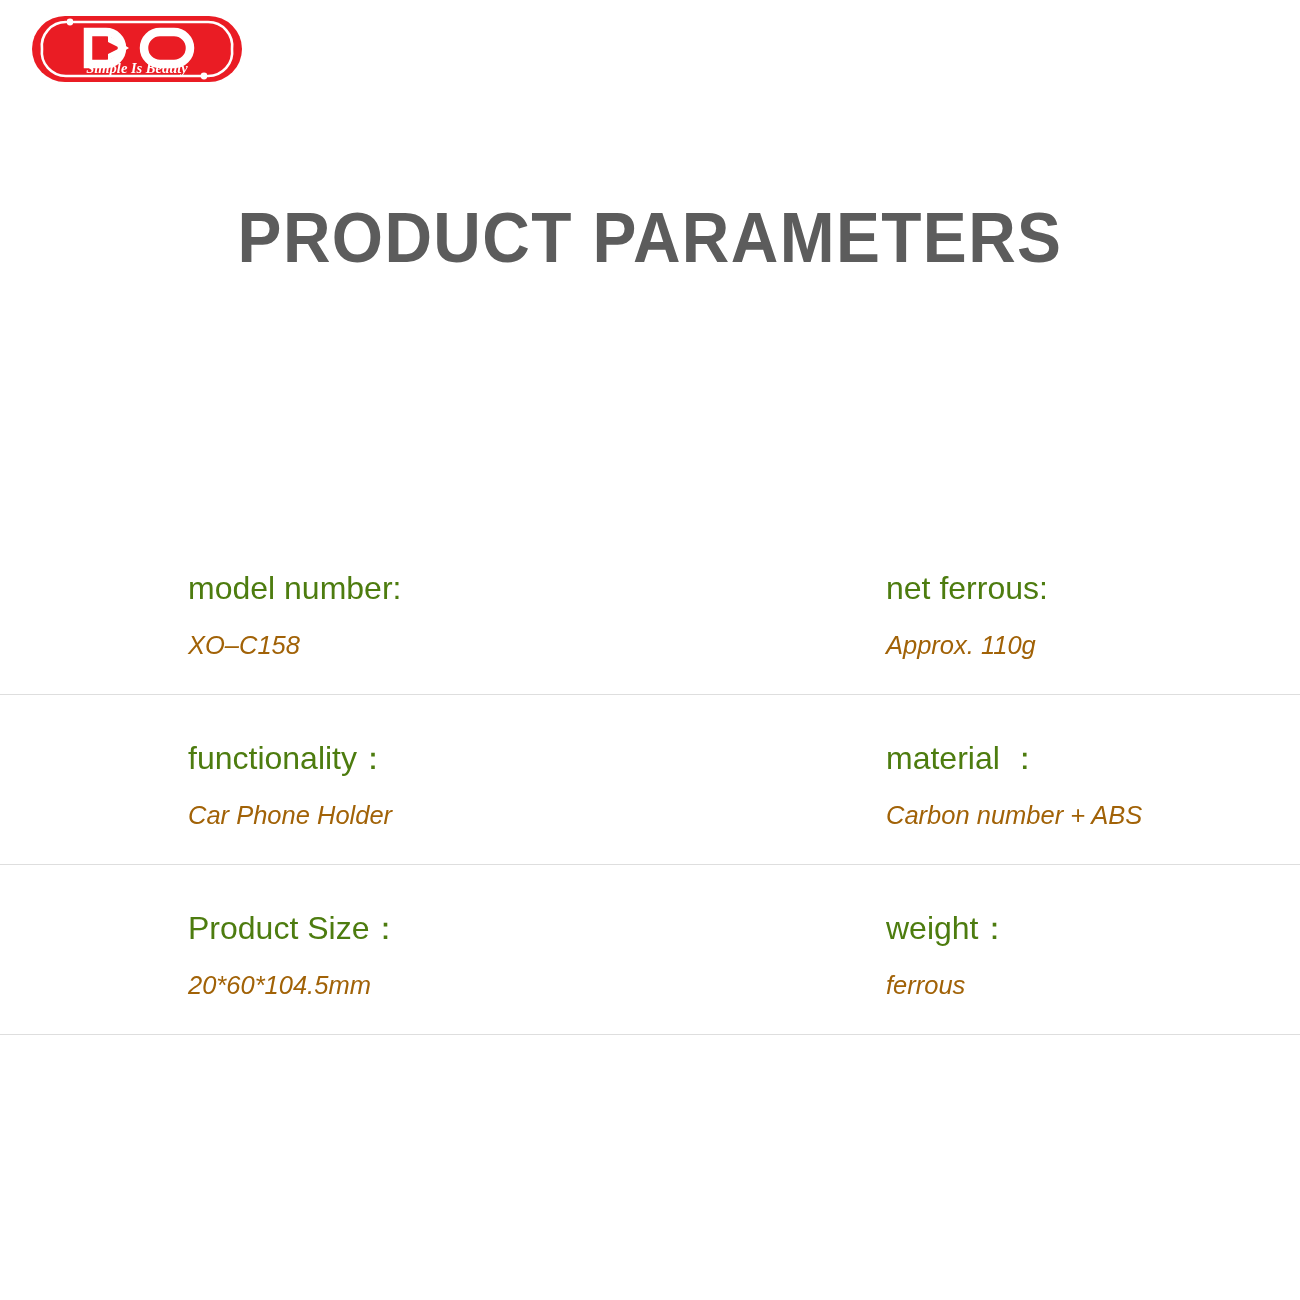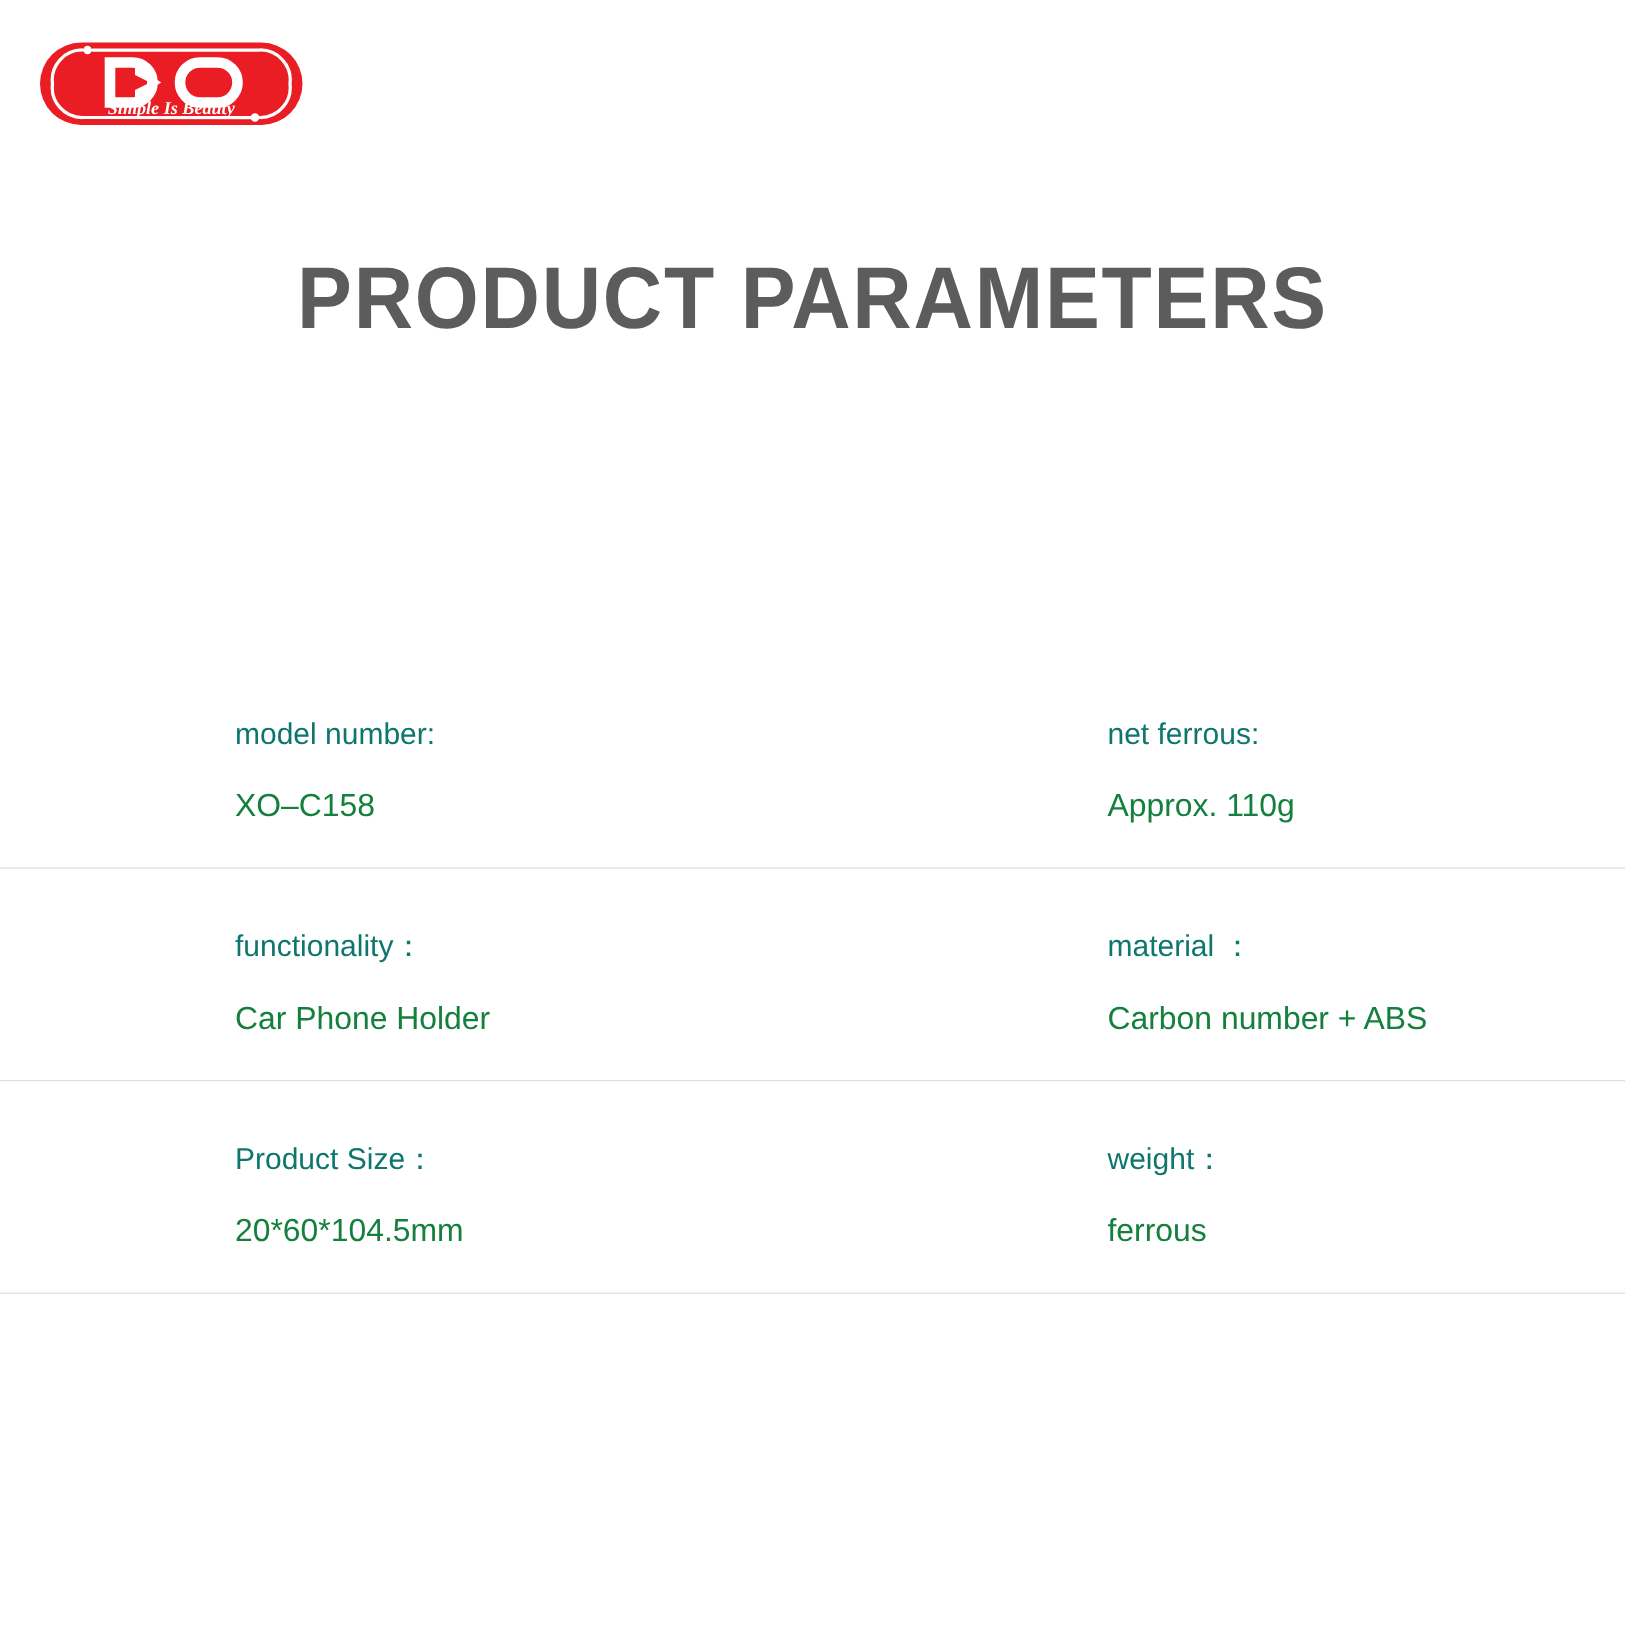--- a/index.html
+++ b/index.html
@@ -13,21 +13,21 @@
     position: relative;
     overflow: hidden;
     font-family: "Liberation Sans", "DejaVu Sans", sans-serif;
     -webkit-font-smoothing: antialiased;
   }
 
   
   #brand-logo {
     position: absolute;
     left: 28px;
-    top: 28px;
+    top: 10px;
     width: 218px;
     height: 78px;
   }
   #brand-logo svg { display: block; width: 218px; height: 78px; }
 
   
   #page-title {
     position: absolute;
     left: 0;
     top: 198px;
@@ -63,35 +63,36 @@
     position: absolute;
     top: 0;
   }
   .spec-cell.col-left  { left: 188px;  width: 660px; }
   .spec-cell.col-right { left: 886px;  width: 400px; }
 
   .spec-label {
     position: absolute;
     top: 48px;
     left: 0;
-    color: #0f766e;
-    font-size: 24px;
+    color: #4d7c0f;
+    font-size: 32px;
     font-weight: 400;
     line-height: 30px;
     white-space: nowrap;
   }
   .spec-value {
     position: absolute;
     top: 105px;
     left: 0;
-    color: #15803d;
+    color: #a16207;
     font-size: 25.5px;
     font-weight: 400;
     line-height: 30px;
     white-space: nowrap;
+    font-style: italic;
   }
 </style>
 </head>
 <body>
 
 <div id="brand-logo">
   <svg viewBox="0 0 218 78" xmlns="http://www.w3.org/2000/svg">
 
     <rect x="4" y="6" width="210" height="66" rx="33" ry="33" fill="#ea1c24"></rect>
 

